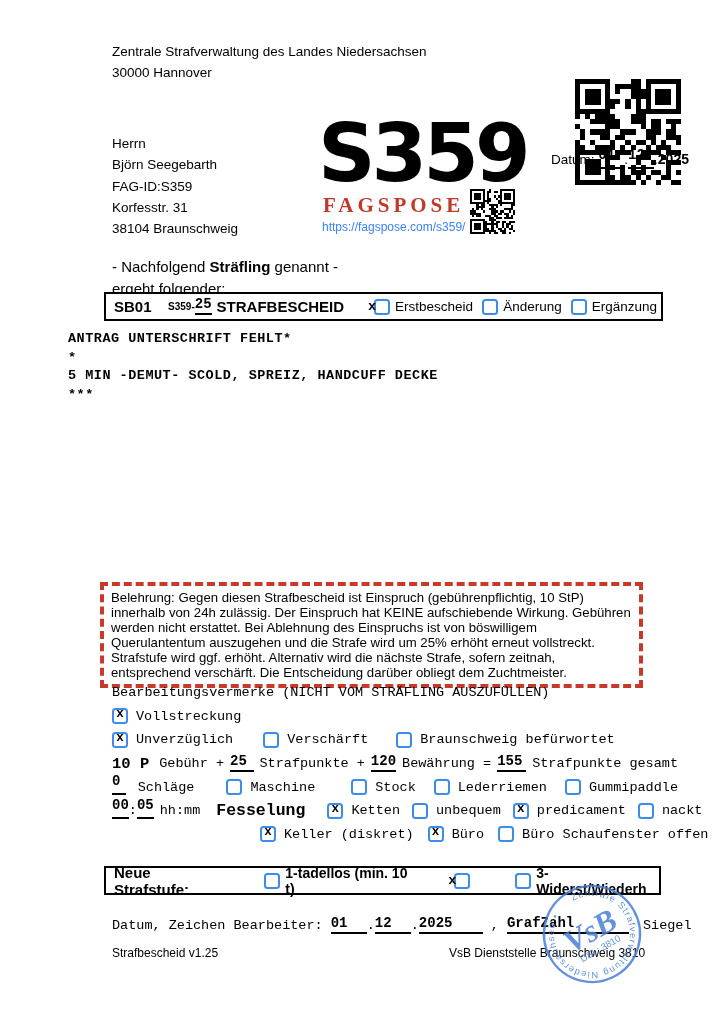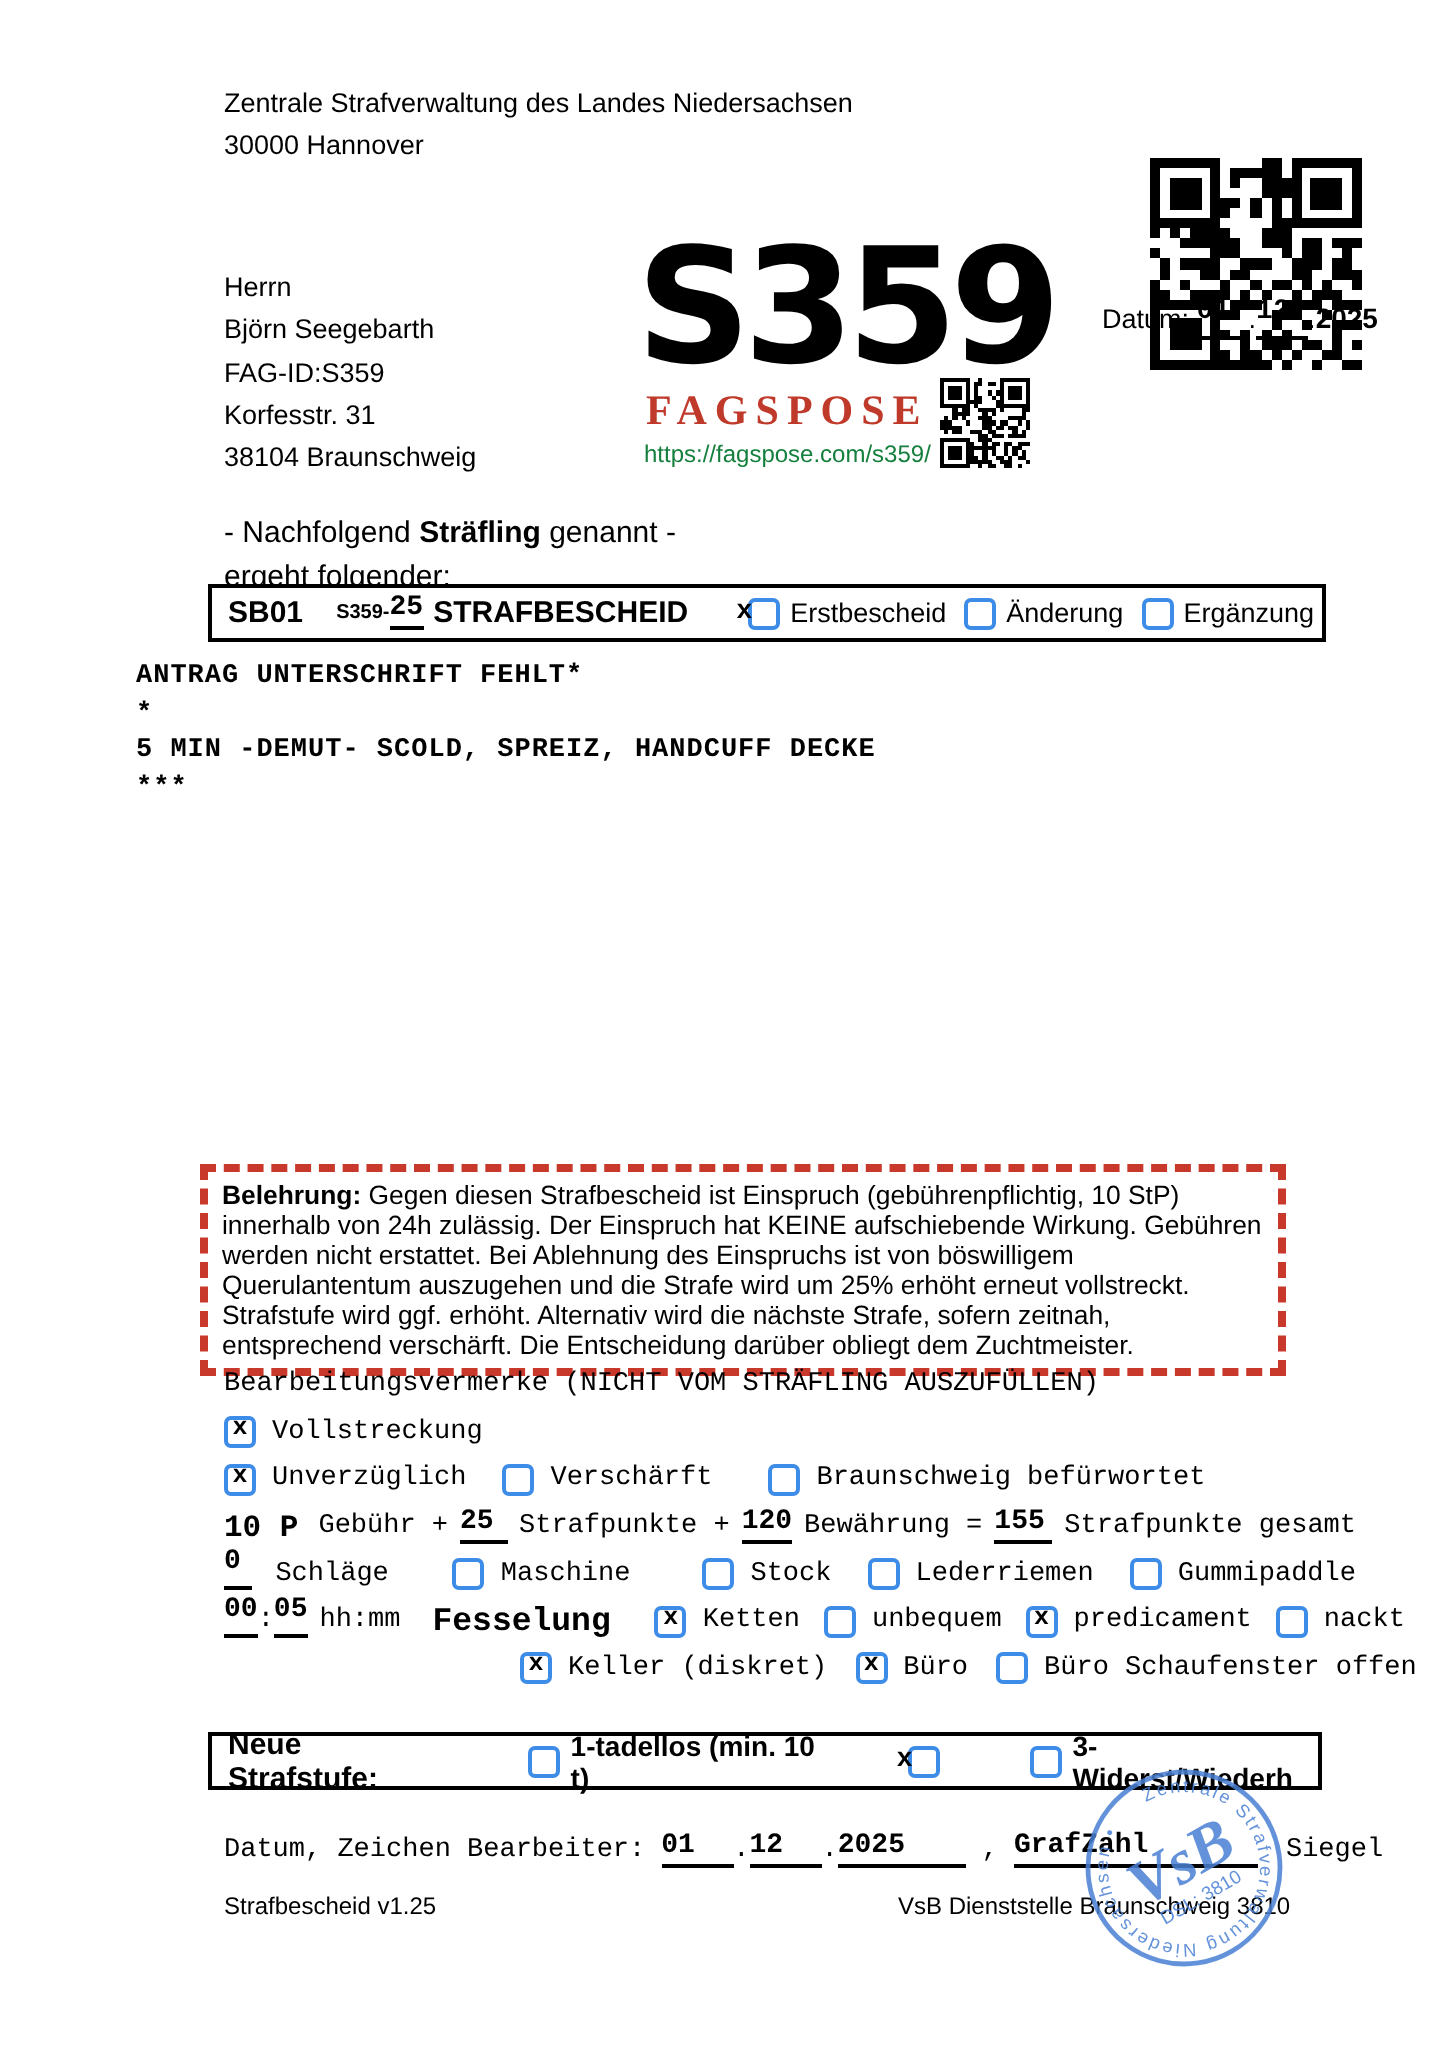--- a/index.html
+++ b/index.html
@@ -28,21 +28,21 @@
   
   .qr{display:grid;grid-template-columns:repeat(21,1fr);grid-auto-rows:1fr;position:relative;background:#fff}
   .qr i{display:block;width:100%;height:100%}
   .qr i.m{background:#000}
   .fp{position:absolute;box-sizing:border-box;width:33.4%;height:33.4%;background:#fff;border:5px solid #000}
   .qr.sm .fp{border-width:2px}
   .fp::after{content:'';position:absolute;inset:18%;background:#000}
   .fp.tl{top:0;left:0}.fp.tr{top:0;right:0}.fp.bl{bottom:0;left:0}
   
   #beleh{border:4px dashed #c9392b;padding:4px 7px;font-size:13.2px;line-height:15px}
-  #beleh b{font-weight:bold}
+  #beleh b{font-weight:normal}
   #order div{font:bold 13.5px "Liberation Mono",monospace;line-height:18.6px;letter-spacing:.5px}
 </style>
 </head>
 <body>
 
 <div class="abs" style="left:112px;top:41px;font-size:13.5px;line-height:21px">
   <div>Zentrale Strafverwaltung des Landes Niedersachsen</div>
   <div>30000 Hannover</div>
 </div>
 
@@ -495,21 +495,21 @@
     <i class="m"></i>
     <i class="m"></i>
     <i></i>
     <i class="m"></i>
     <i></i>
     <i></i>
     <b class="fp tl"></b>
     <b class="fp tr"></b>
     <b class="fp bl"></b>
   </div>
-<div class="abs" style="left:322px;top:220px;font-size:12px;color:#15803d">https://fagspose.com/s359/</div>
+<div class="abs" style="left:322px;top:220px;font-size:12px;color:#3b82f6">https://fagspose.com/s359/</div>
 
 <div class="abs qr" style="left:575px;top:34px;width:106px;height:106px">
     <i class="m"></i>
     <i></i>
     <i class="m"></i>
     <i class="m"></i>
     <i class="m"></i>
     <i class="m"></i>
     <i class="m"></i>
     <i></i>
@@ -1006,21 +1006,21 @@
     <span class="cb">
         <b class="xm">x</b>
       </span>
     <span>Vollstreckung</span>
   </div>
 
   <div class="pr">
     <span class="cb">
         <b class="xm">x</b>
       </span>
-    <span style="margin-right:18px">Unverzüglich</span>
+    <span style="margin-right:30px">Unverzüglich</span>
     <span class="cb">
         <b class="xm"></b>
       </span>
     <span style="margin-right:28px">Verschärft</span>
     <span class="cb">
         <b class="xm"></b>
       </span>
     <span>Braunschweig befürwortet</span>
   </div>
 

